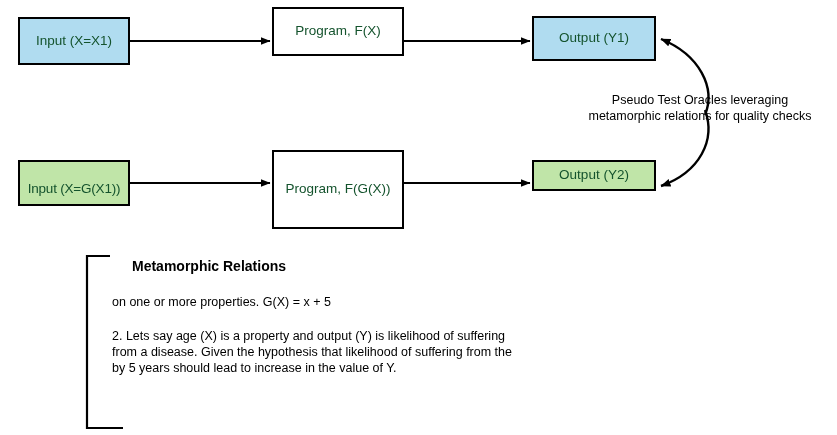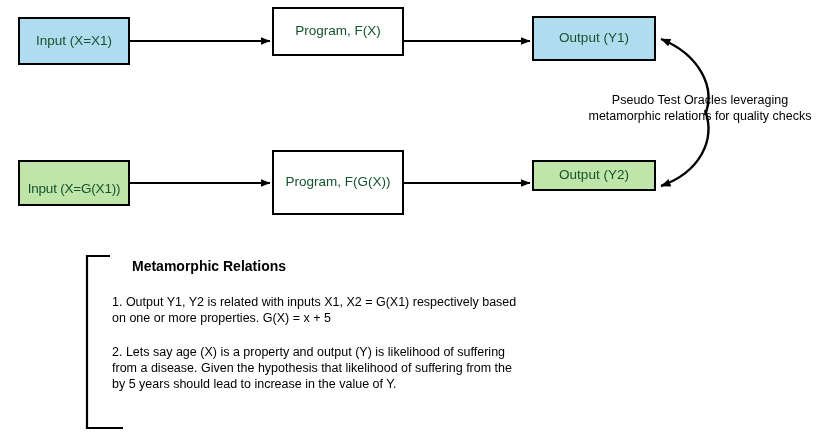--- a/index.html
+++ b/index.html
@@ -33,21 +33,21 @@
   }
   .node-blue { background: #b0dcf0; }
   .node-green { background: #c0e5a8; }
   .node-white { background: #ffffff; }
 
   
   #input-x1       { left: 18px;  top: 17px;  width: 112px; height: 48px; }
   #program-fx     { left: 272px; top: 7px;   width: 132px; height: 49px; }
   #output-y1      { left: 532px; top: 16px;  width: 124px; height: 45px; }
   #input-gx1      { left: 18px;  top: 160px; width: 112px; height: 46px; }
-  #program-fgx    { left: 272px; top: 150px; width: 132px; height: 65px; }
+  #program-fgx    { left: 272px; top: 150px; width: 132px; height: 79px; }
   #output-y2      { left: 532px; top: 160px; width: 124px; height: 31px; }
 
   
   #input-gx1 .node-label { font-size: 13.5px; letter-spacing: -0.2px; margin-top: 12px; }
 
   svg.layer {
     position: absolute;
     left: 0;
     top: 0;
     width: 837px;
@@ -139,21 +139,20 @@
 
   <div class="annotation">
     <div>Pseudo Test Oracles leveraging</div>
     <div>metamorphic relations for quality checks</div>
   </div>
 
   <div class="notes">
     <p class="notes-title">Metamorphic Relations</p>
 
     <div class="notes-para">
-      <div>1. Output Y1, Y2 is related with inputs X1, X2 = G(X1) respectively based</div>
       <div>on one or more properties. G(X) = x + 5</div>
     </div>
 
     <div class="notes-para">
       <div>2. Lets say age (X) is a property and output (Y) is likelihood of suffering</div>
       <div>from a disease. Given the hypothesis that likelihood of suffering from the</div>
       <div>by 5 years should lead to increase in the value of Y.</div>
     </div>
   </div>
 

